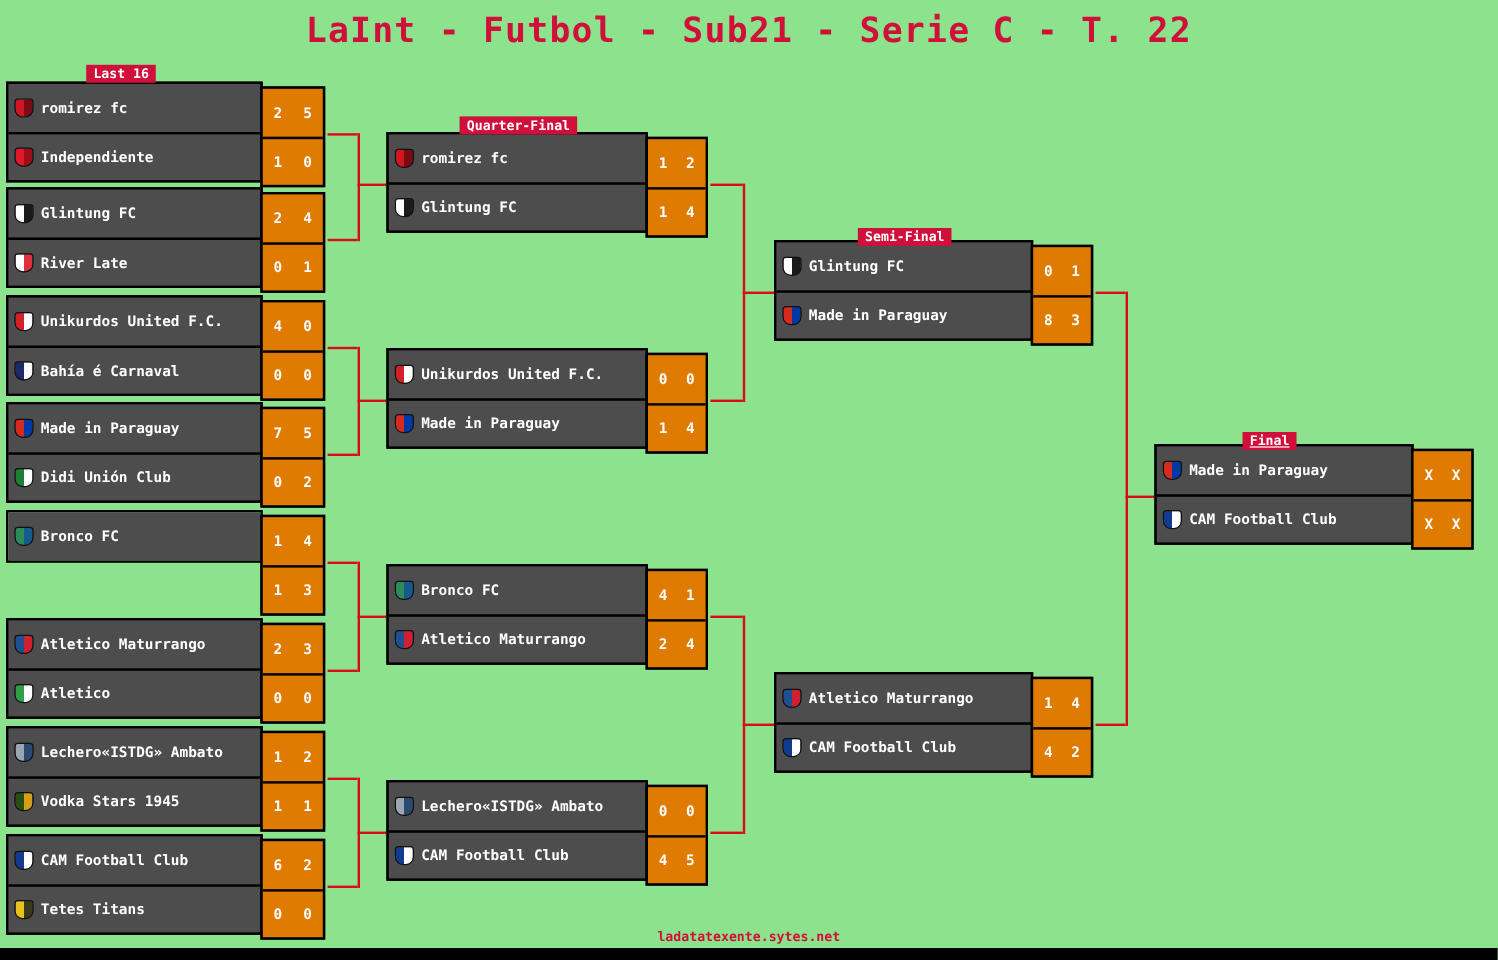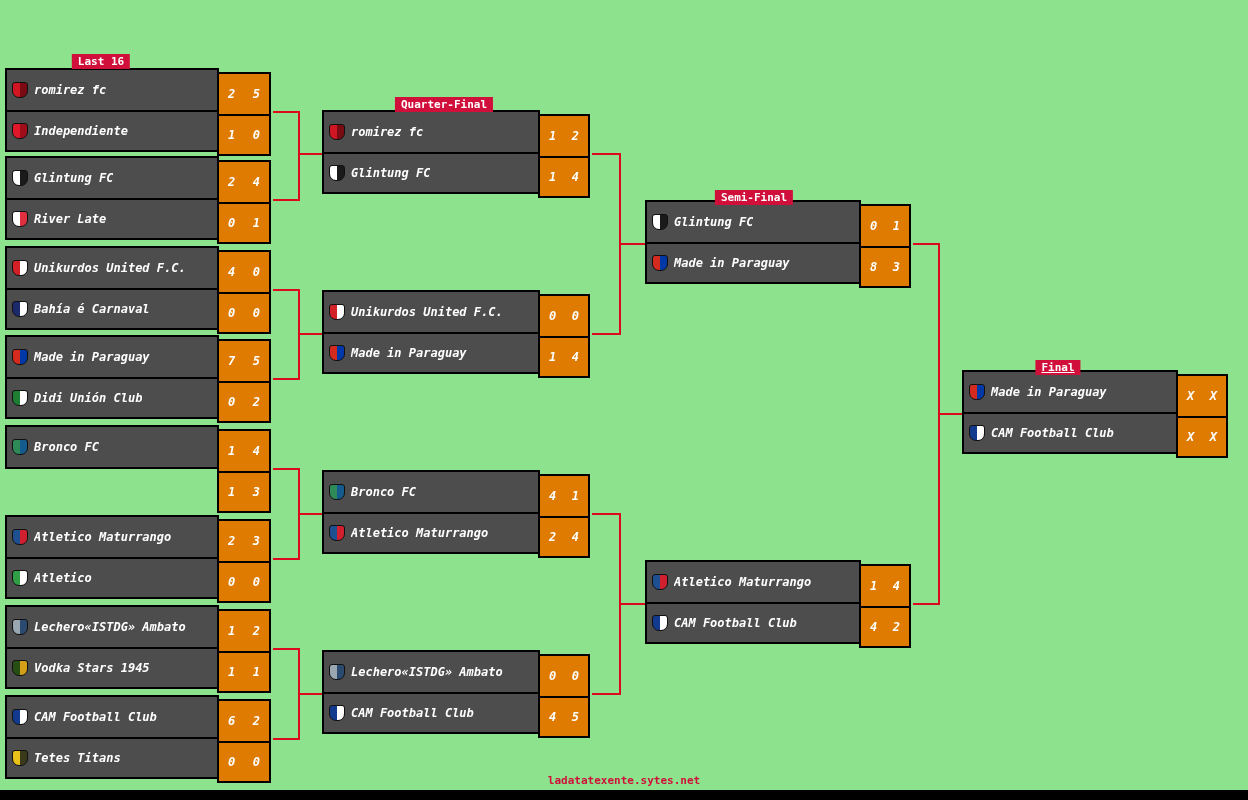--- a/index.html
+++ b/index.html
@@ -11,21 +11,21 @@
   .stage{position:relative;width:1248px;height:800px;}
   .title{
     position:absolute;top:8px;left:0;width:100%;text-align:center;
     color:var(--accent,#d0103a);font-weight:bold;font-size:29px;letter-spacing:1px;
   }
   .round-label{
     position:absolute;transform:translateX(-50%);
     background:var(--accent,#d0103a);color:#fff;
     font-size:11px;font-weight:bold;padding:1px 6px;white-space:nowrap;z-index:3;
   }
-  .match{position:absolute;z-index:2;font-style:italic;}
+  .match{position:absolute;z-index:2;}
   .mteams{
     position:absolute;left:0;top:0;
     border:2px solid #000;background:#000;
   }
   .trow{
     display:flex;align-items:center;gap:6px;height:40px;padding:0 5px;
     background:var(--box,#4d4d4d);box-sizing:border-box;
   }
   .trow + .trow{border-top:2px solid #000;}
   .tname{
@@ -49,20 +49,21 @@
   .footer-url{
     position:absolute;bottom:13px;left:0;width:100%;text-align:center;
     color:var(--accent,#d0103a);font-weight:bold;font-size:11px;cursor:pointer;
   }
   .bottom-bar{position:absolute;left:0;bottom:0;width:100%;height:10px;background:#000;}
 </style>
 </head>
 <body style="--bg: #8de28d; --accent: #d0103a; --box: #4d4d4d; --score: #de7b00; --line: #dc0a1e;">
 
 <div class="stage">
+  <div class="title">LaInt - Futbol - Sub21 - Serie C - T. 22</div>
   <div id="bracket">
       <div class="round-label" style="left: 101px; top: 54px;">Last 16</div>
       <div class="match" style="left: 5px; top: 68px; width: 268px; height: 92px;">
         <div class="mteams" style="width: 210px;">
           <div class="trow">
             <span class="crest" style="background: linear-gradient(90deg, rgb(208, 22, 35) 50%, rgb(122, 11, 18) 50%);"></span>
             <span class="tname">romirez fc</span>
           </div>
           <div class="trow">
             <span class="crest" style="background: linear-gradient(90deg, rgb(224, 24, 42) 50%, rgb(160, 13, 26) 50%);"></span>
@@ -223,21 +224,21 @@
           <div class="srow">
             <span>6</span>
             <span>2</span>
           </div>
           <div class="srow">
             <span>0</span>
             <span>0</span>
           </div>
         </div>
       </div>
-      <div class="round-label" style="left: 444px; top: 97px;">Quarter-Final</div>
+      <div class="round-label" style="left: 432px; top: 97px;">Quarter-Final</div>
       <div class="match" style="left: 322px; top: 110px; width: 270px; height: 92px;">
         <div class="mteams" style="width: 214px;">
           <div class="trow">
             <span class="crest" style="background: linear-gradient(90deg, rgb(208, 22, 35) 50%, rgb(122, 11, 18) 50%);"></span>
             <span class="tname">romirez fc</span>
           </div>
           <div class="trow">
             <span class="crest" style="background: linear-gradient(90deg, rgb(255, 255, 255) 50%, rgb(26, 26, 26) 50%);"></span>
             <span class="tname">Glintung FC</span>
           </div>

